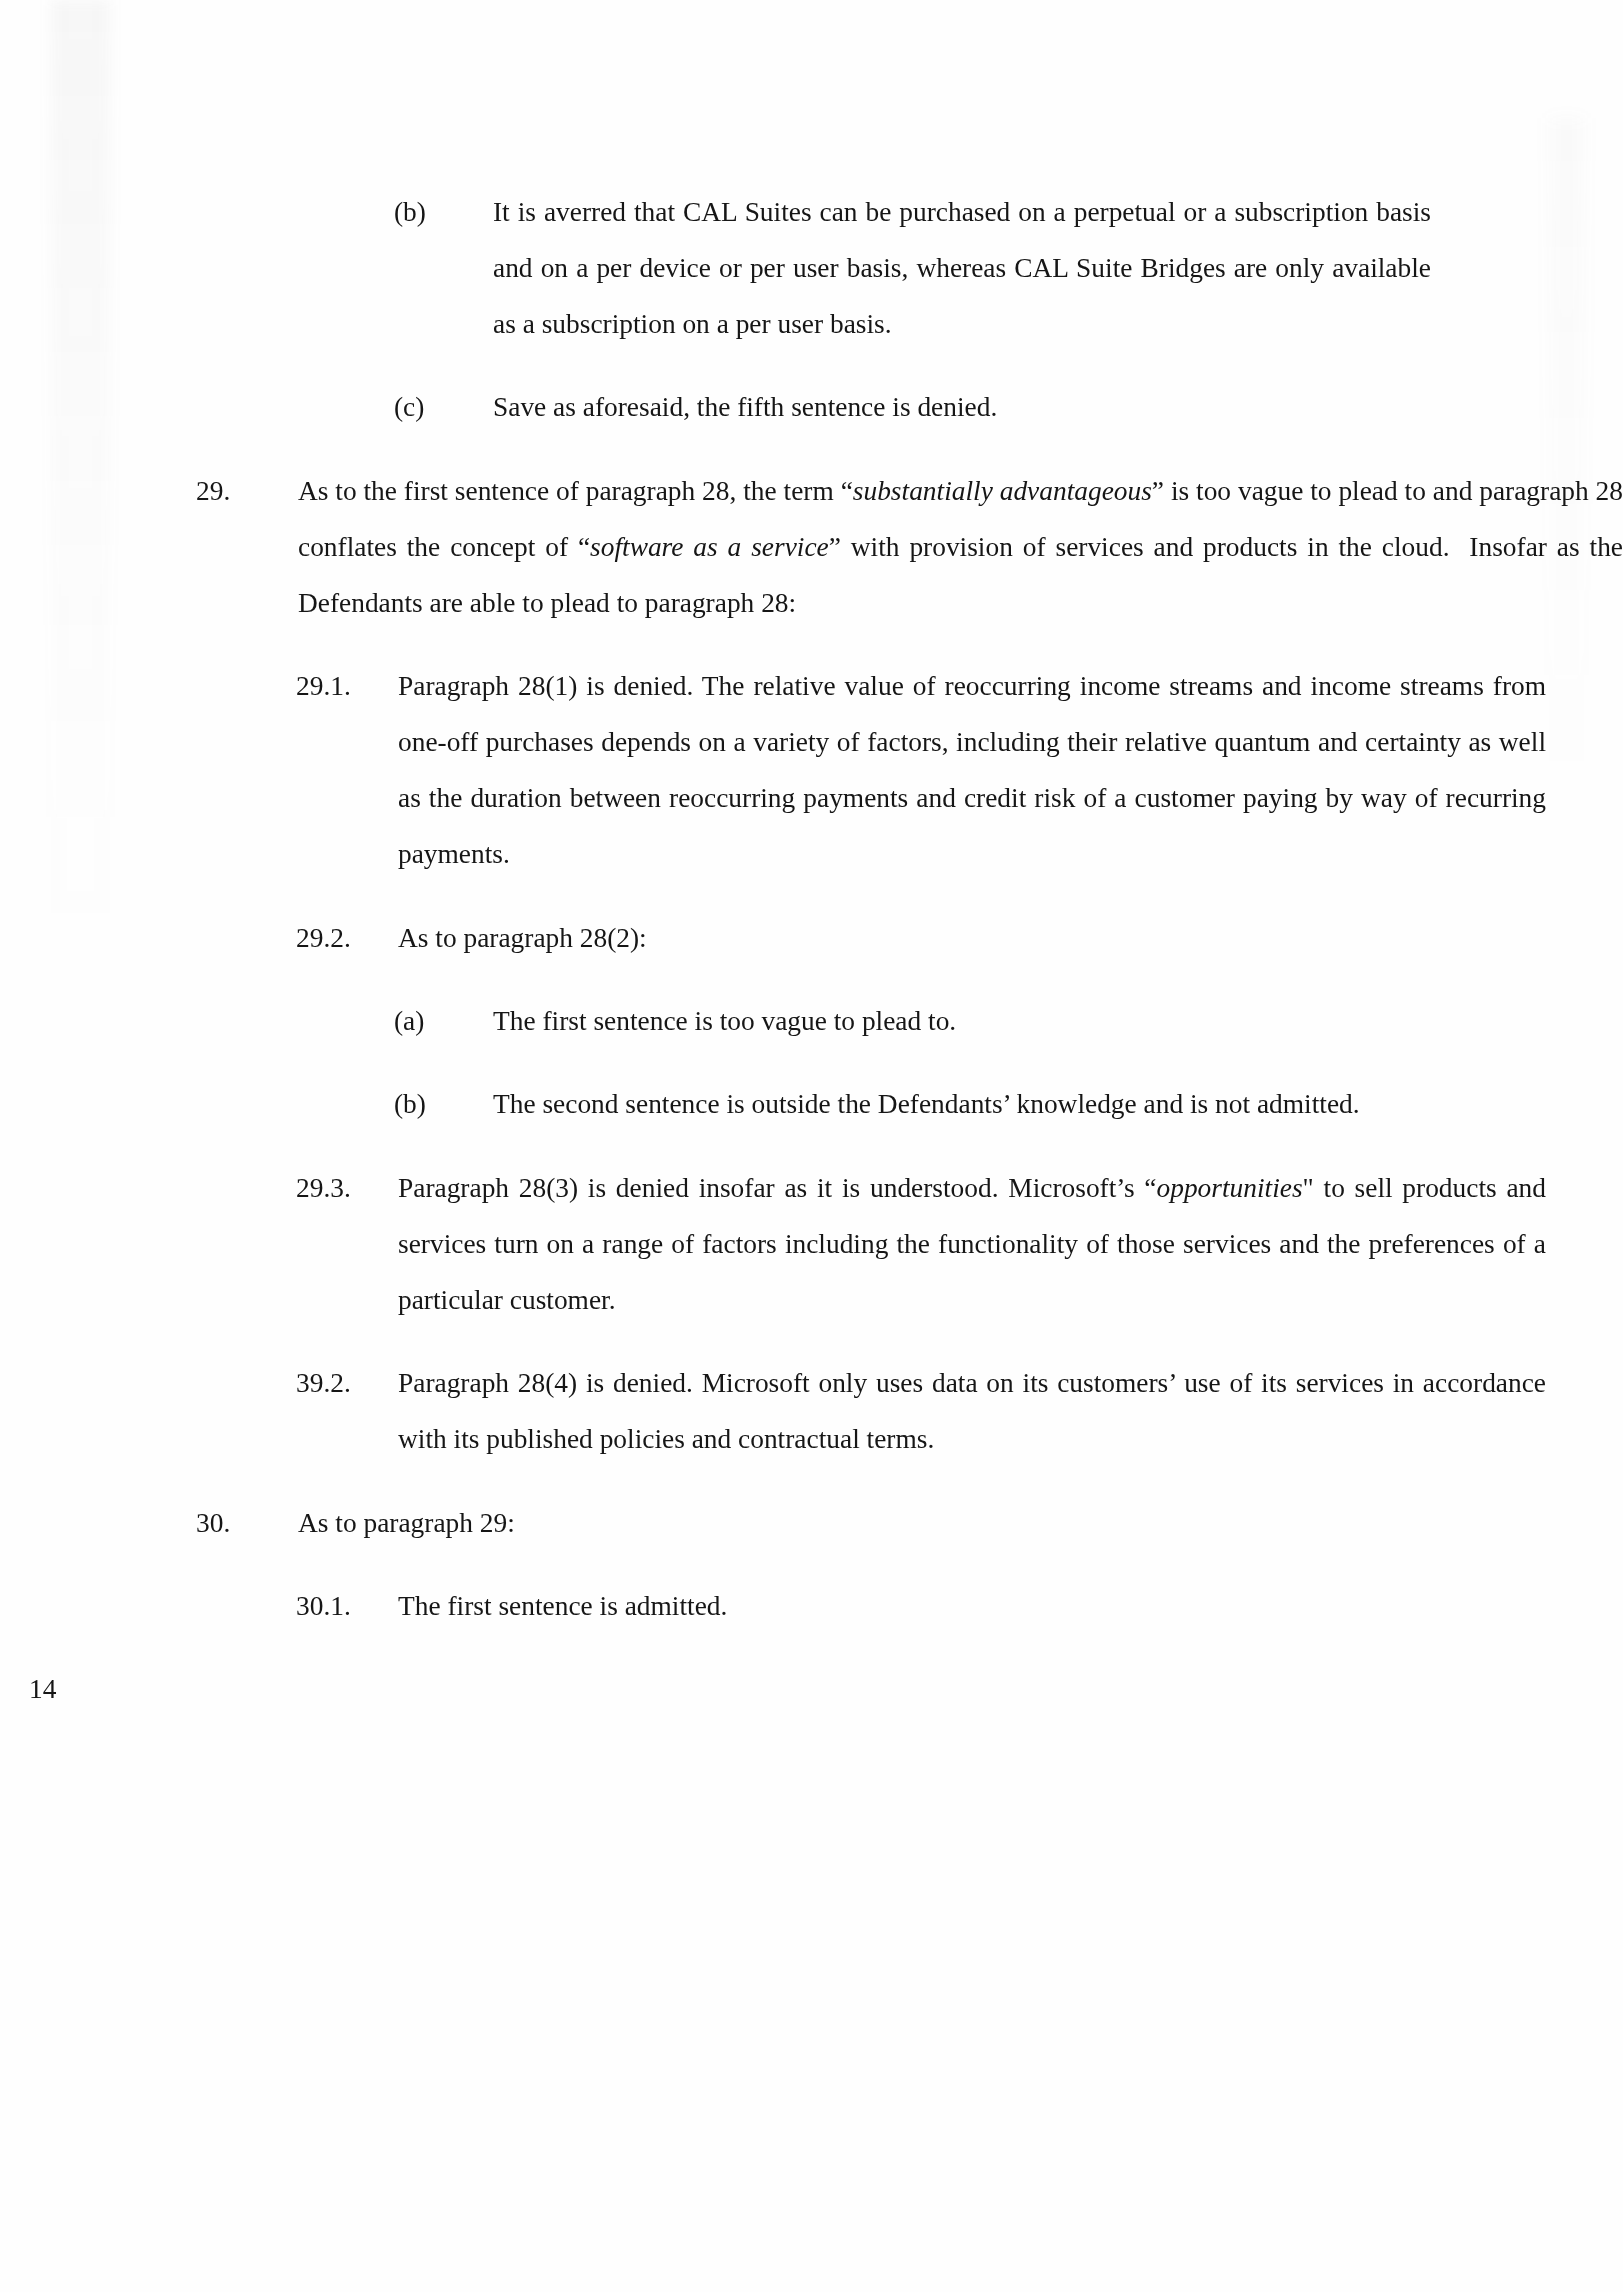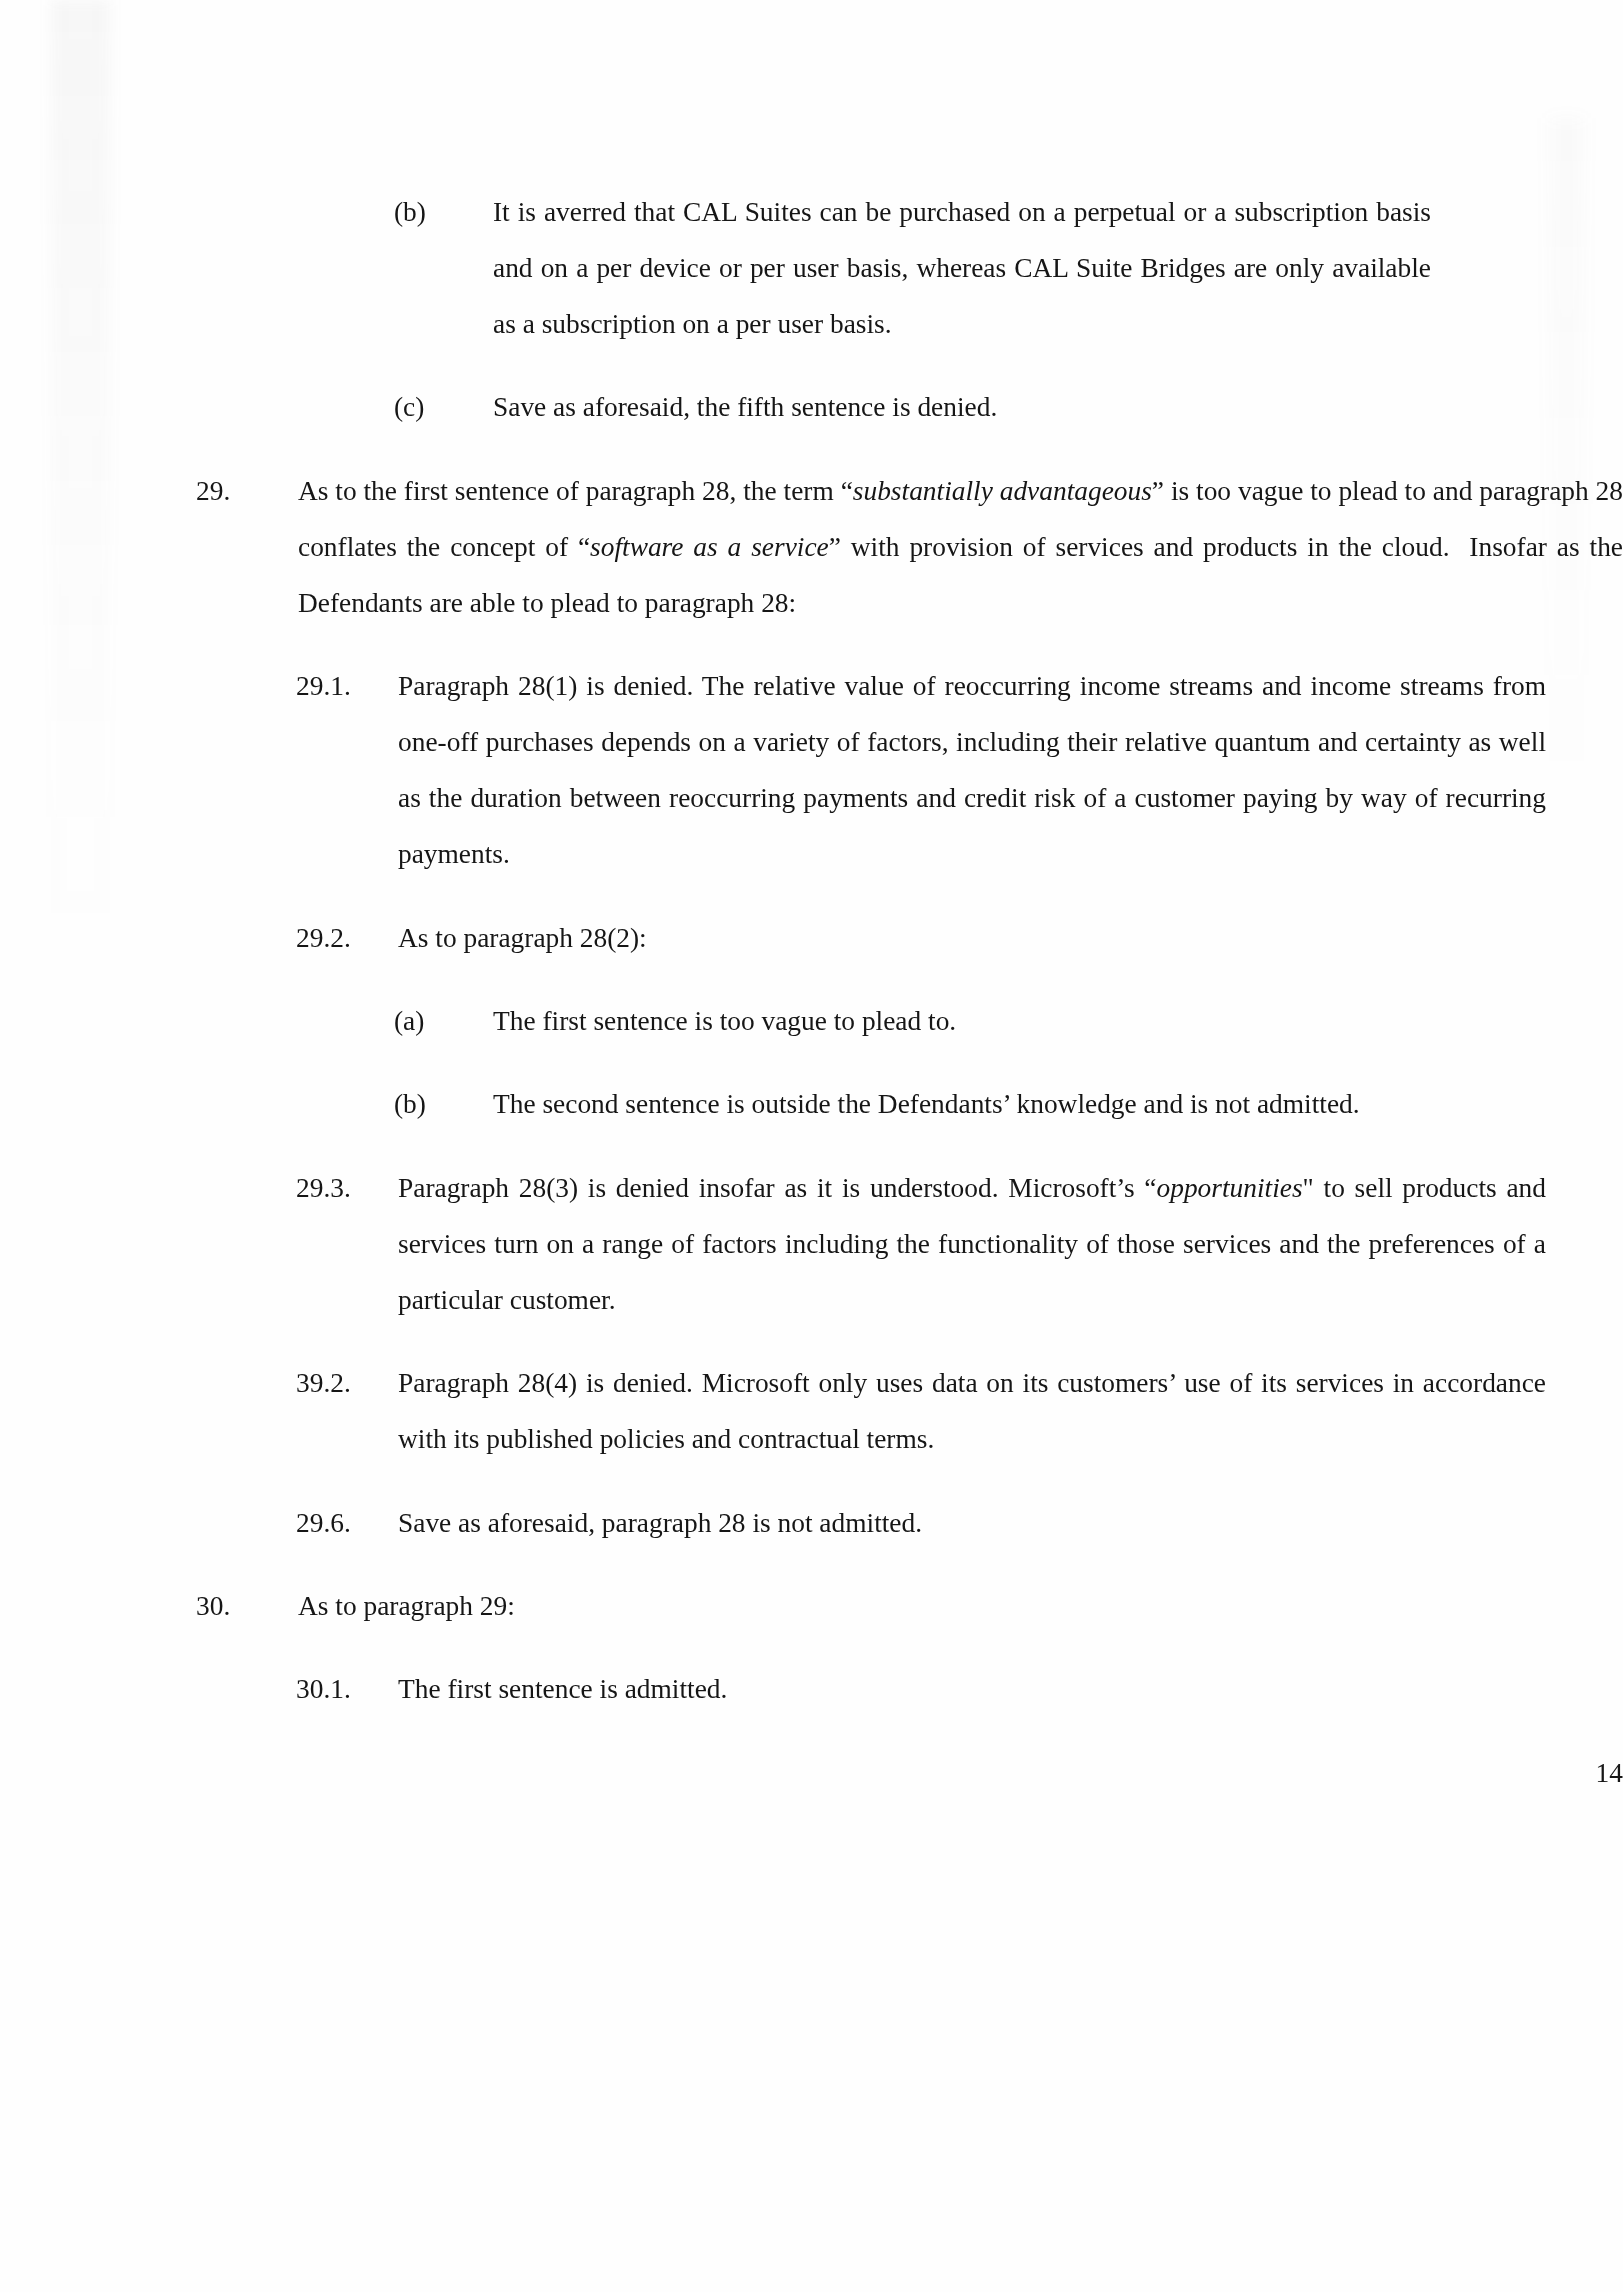--- a/index.html
+++ b/index.html
@@ -32,21 +32,21 @@
   .blk { position: relative; margin-bottom: 27.4px; }
   .lbl { position: absolute; top: 0; }
   .l1 { padding-left: 298px; }
   .l1 > .lbl { left: 196px; }
   .l2 { padding-left: 398px; padding-right: 77px; }
   .l2 > .lbl { left: 296px; }
   .l3 { padding-left: 493px; padding-right: 192px; }
   .l3 > .lbl { left: 394px; }
   .body { text-align: justify; text-justify: inter-word; }
   .it { font-style: italic; }
-  .pagenum-row { margin-top: 27.4px; text-align: right; text-indent: 29px; }
+  .pagenum-row { margin-top: 27.4px; text-align: left; text-indent: 29px; }
 </style>
 </head>
 <body>
 
 <div class="page">
   <div class="scan-streak-left"></div>
   <div class="scan-streak-right"></div>
 
   <div class="content">
 
@@ -89,24 +89,20 @@
       <span class="lbl">29.3.</span>
       <div class="body"><span>Paragraph 28(3) is denied insofar as it is understood. Microsoft’s “</span><span class="it">opportunities</span><span>" to sell products and services turn on a range of factors including the functionality of those services and the preferences of a particular customer.</span></div>
     </div>
 
     <div class="blk l2">
       <span class="lbl">39.2.</span>
       <div class="body"><span>Paragraph 28(4) is denied. Microsoft only uses data on its customers’ use of its services in accordance with its published policies and contractual terms.</span></div>
     </div>
 
 
-    <div class="blk l2">
-      <span class="lbl">29.6.</span>
-      <div class="body"><span>Save as aforesaid, paragraph 28 is not admitted.</span></div>
-    </div>
 
     <div class="blk l1">
       <span class="lbl">30.</span>
       <div class="body"><span>As to paragraph 29:</span></div>
     </div>
 
     <div class="blk l2">
       <span class="lbl">30.1.</span>
       <div class="body"><span>The first sentence is admitted.</span></div>
     </div>

